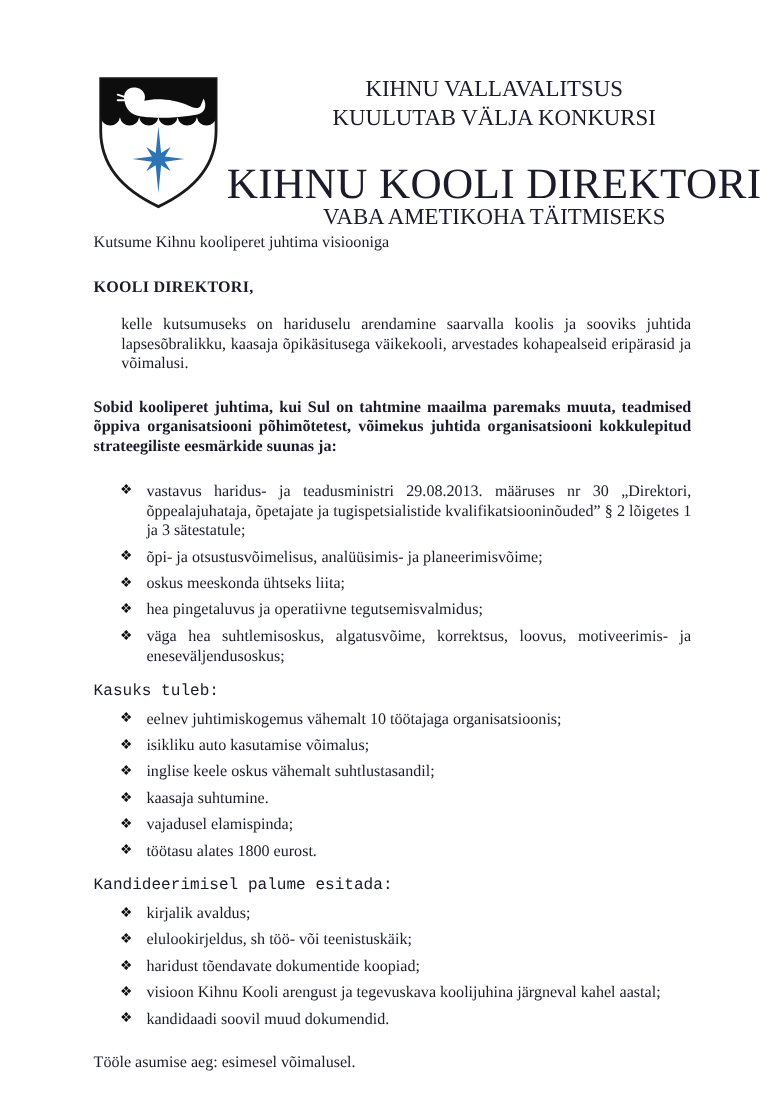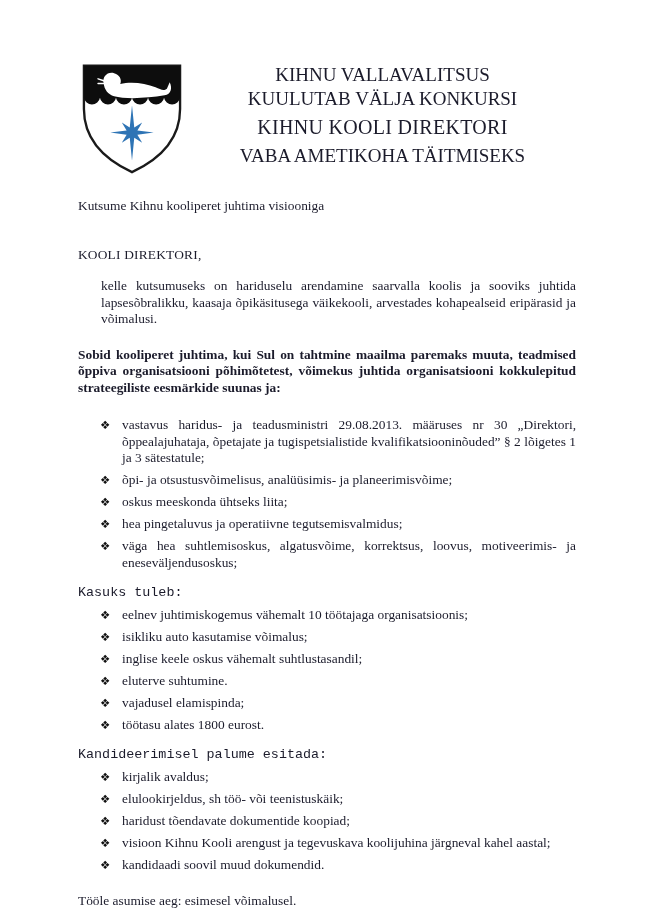--- a/index.html
+++ b/index.html
@@ -10,26 +10,26 @@
     color:#1b1b2b;
     overflow:hidden;
   }
   .page { width:650px; height:810px; padding:60px 74px 0 78px; }
 
   
   .doc-header { display:flex; align-items:flex-start; }
   .crest { width:114px; height:115px; flex:none; margin-left:-3px; }
   .header-text { flex:1; text-align:center; padding-top:3px; }
   .h-small { font-size:19px; line-height:24px; white-space:nowrap; }
-  .h-big   { font-size:20px; line-height:33px; white-space:nowrap; letter-spacing:0.3px; }
+  .h-big   { font-size:36px; line-height:33px; white-space:nowrap; letter-spacing:0.3px;margin-top:26px; }
 
   
   .body-text { font-size:13.4px; line-height:16.5px; }
-  .intro        { margin-top:23px; }
-  .role-heading { margin-top:32px; font-weight:normal; letter-spacing:0.2px; }
+  .intro        { }
+  .role-heading { margin-top:20px; font-weight:bold; letter-spacing:0.2px; }
   .para         { margin-top:15px; text-align:justify;margin-left:23px; }
   .para-bold    { margin-top:19px; text-align:justify; font-weight:bold; }
 
   ul.bullets { list-style:none; margin:0; padding-left:22px; }
   ul.bullets.first-gap { margin-top:21px; }
   ul.bullets li { display:flex; margin-bottom:5.5px; }
   .bullet { flex:none; width:22px; font-size:11.5px; line-height:16.5px; color:#111; }
   .li-text { flex:1; text-align:justify; }
 
   .section-title { margin-top:14px; margin-bottom:5px;font-family:Liberation Mono, monospace; }
@@ -128,21 +128,21 @@
           <span class="li-text">isikliku auto kasutamise võimalus;</span>
         </li>
 
         <li>
           <span class="bullet">❖</span>
           <span class="li-text">inglise keele oskus vähemalt suhtlustasandil;</span>
         </li>
 
         <li>
           <span class="bullet">❖</span>
-          <span class="li-text">eluterve suhtumine.</span>
+          <span class="li-text">kaasaja suhtumine.</span>
         </li>
       </ul>
 
     <ul class="bullets">
 
         <li>
           <span class="bullet">❖</span>
           <span class="li-text">vajadusel elamispinda;</span>
         </li>
 

